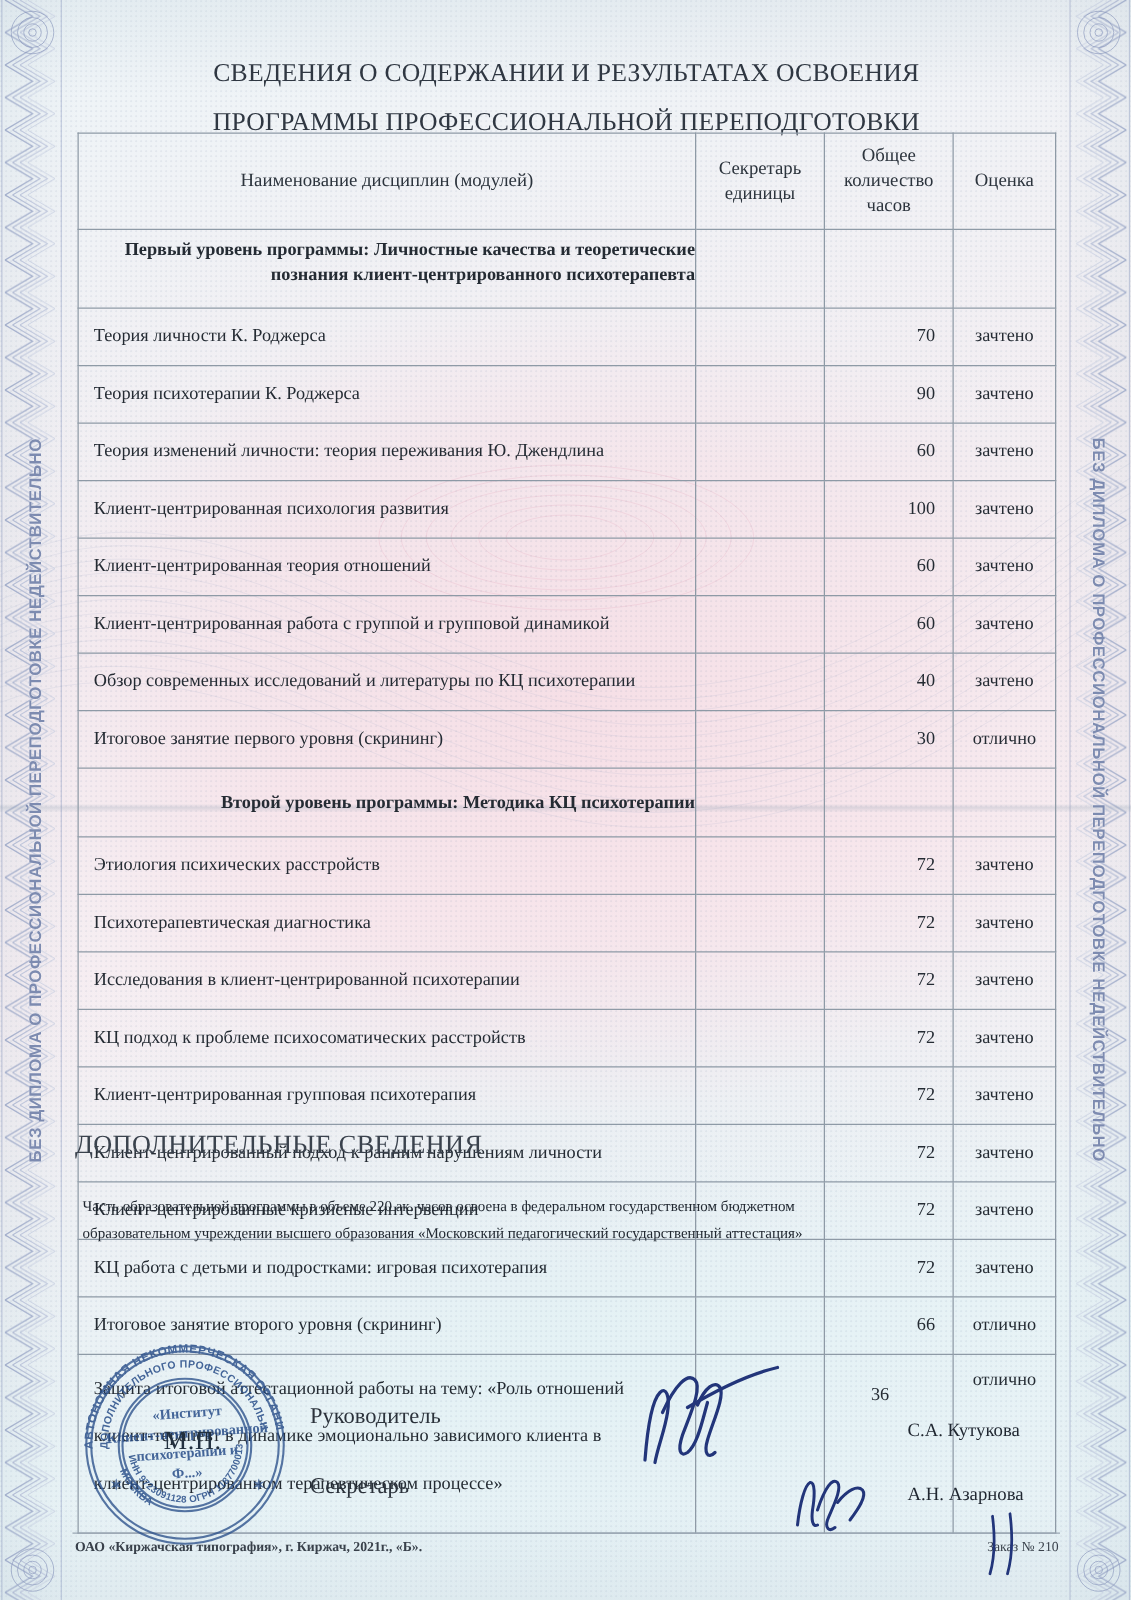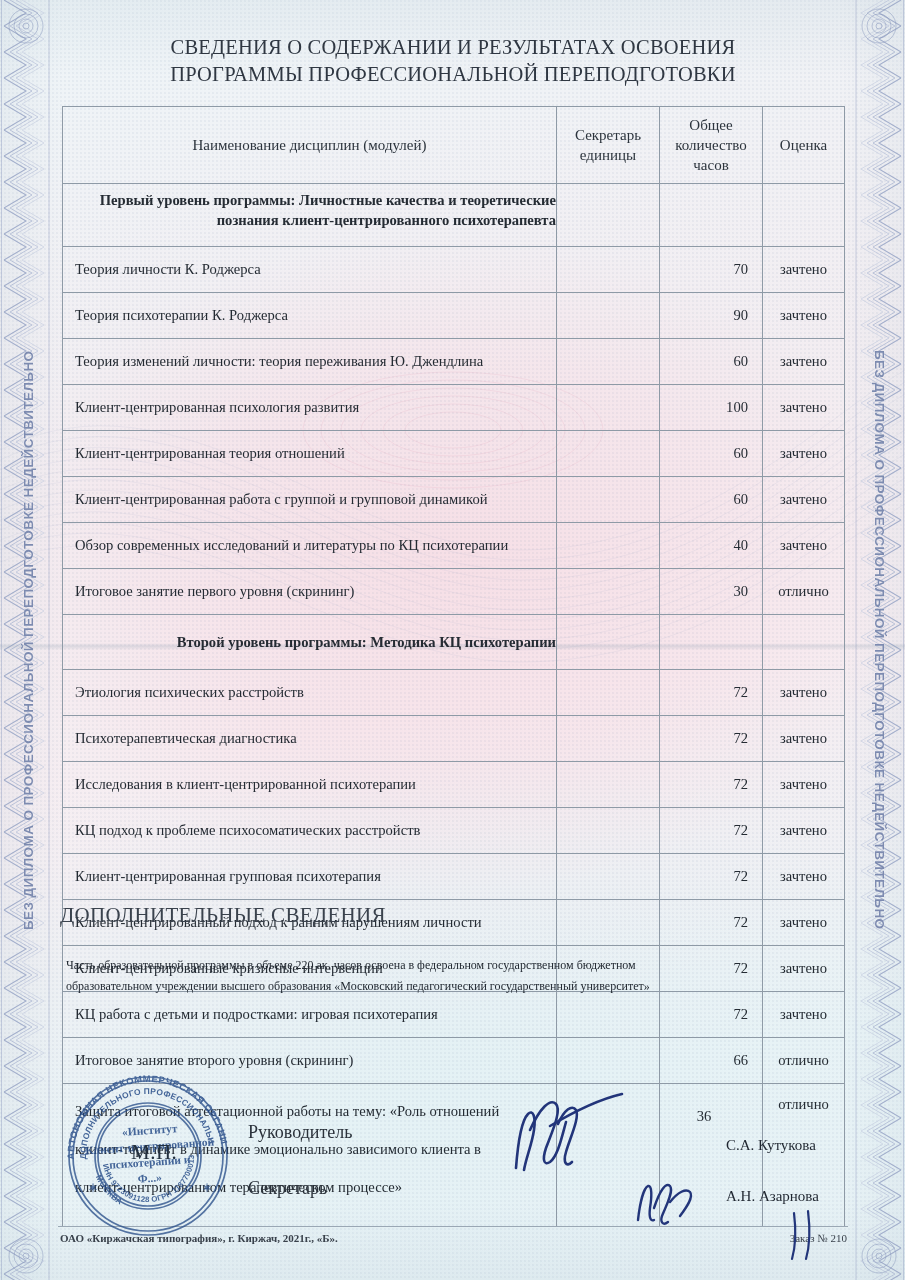--- a/index.html
+++ b/index.html
@@ -55,21 +55,21 @@
   .micro.right{right:14px;writing-mode:vertical-rl;}
 
   
   .content{position:absolute;left:0;top:0;width:905px;height:1280px;z-index:6;}
 
   .title{
     position:absolute;left:62px;top:34px;width:782px;
     text-align:center;color:#2f3742;
     font-size:20.5px;line-height:27px;letter-spacing:.2px;
   }
-  .title div{white-space:nowrap;}
+  .title div{white-space:nowrap;margin-top:12px;}
 
   
   .tbl{
     position:absolute;left:62px;top:106px;width:782px;
     border-collapse:collapse;table-layout:fixed;
     color:#242b33;
   }
   .tbl th,.tbl td{
     border:1px solid #8e9aa6;
     padding:0;vertical-align:middle;background:transparent;
@@ -391,21 +391,21 @@
             <td class="final-num">36</td>
             <td class="final-mark">отлично</td>
           </tr>
         </tbody>
 
     </table>
 
     <div class="add-title">ДОПОЛНИТЕЛЬНЫЕ СВЕДЕНИЯ</div>
     <div class="add-body">
       <div>Часть образовательной программы в объеме 220 ак. часов освоена в федеральном государственном бюджетном</div>
-      <div>образовательном учреждении высшего образования «Московский педагогический государственный университет»</div>
+      <div>образовательном учреждении высшего образования «Московский педагогический государственный аттестация»</div>
     </div>
 
     <svg class="seal" width="180" height="180" viewBox="0 0 180 180">
       <defs>
         <path id="arcOuter" d="M90,90 m-74,0 a74,74 0 1,1 148,0" transform="rotate(-8 90 90)"></path>
         <path id="arcInner" d="M90,90 m-62,0 a62,62 0 1,1 124,0" transform="rotate(-12 90 90)"></path>
         <path id="arcBottom" d="M90,90 m-56,0 a56,56 0 1,0 112,0"></path>
         <path id="arcBottom2" d="M90,90 m-46,0 a46,46 0 1,0 92,0"></path>
       </defs>
       <g fill="none" stroke="#2a4f8a" stroke-width="1.7" opacity="0.9">

